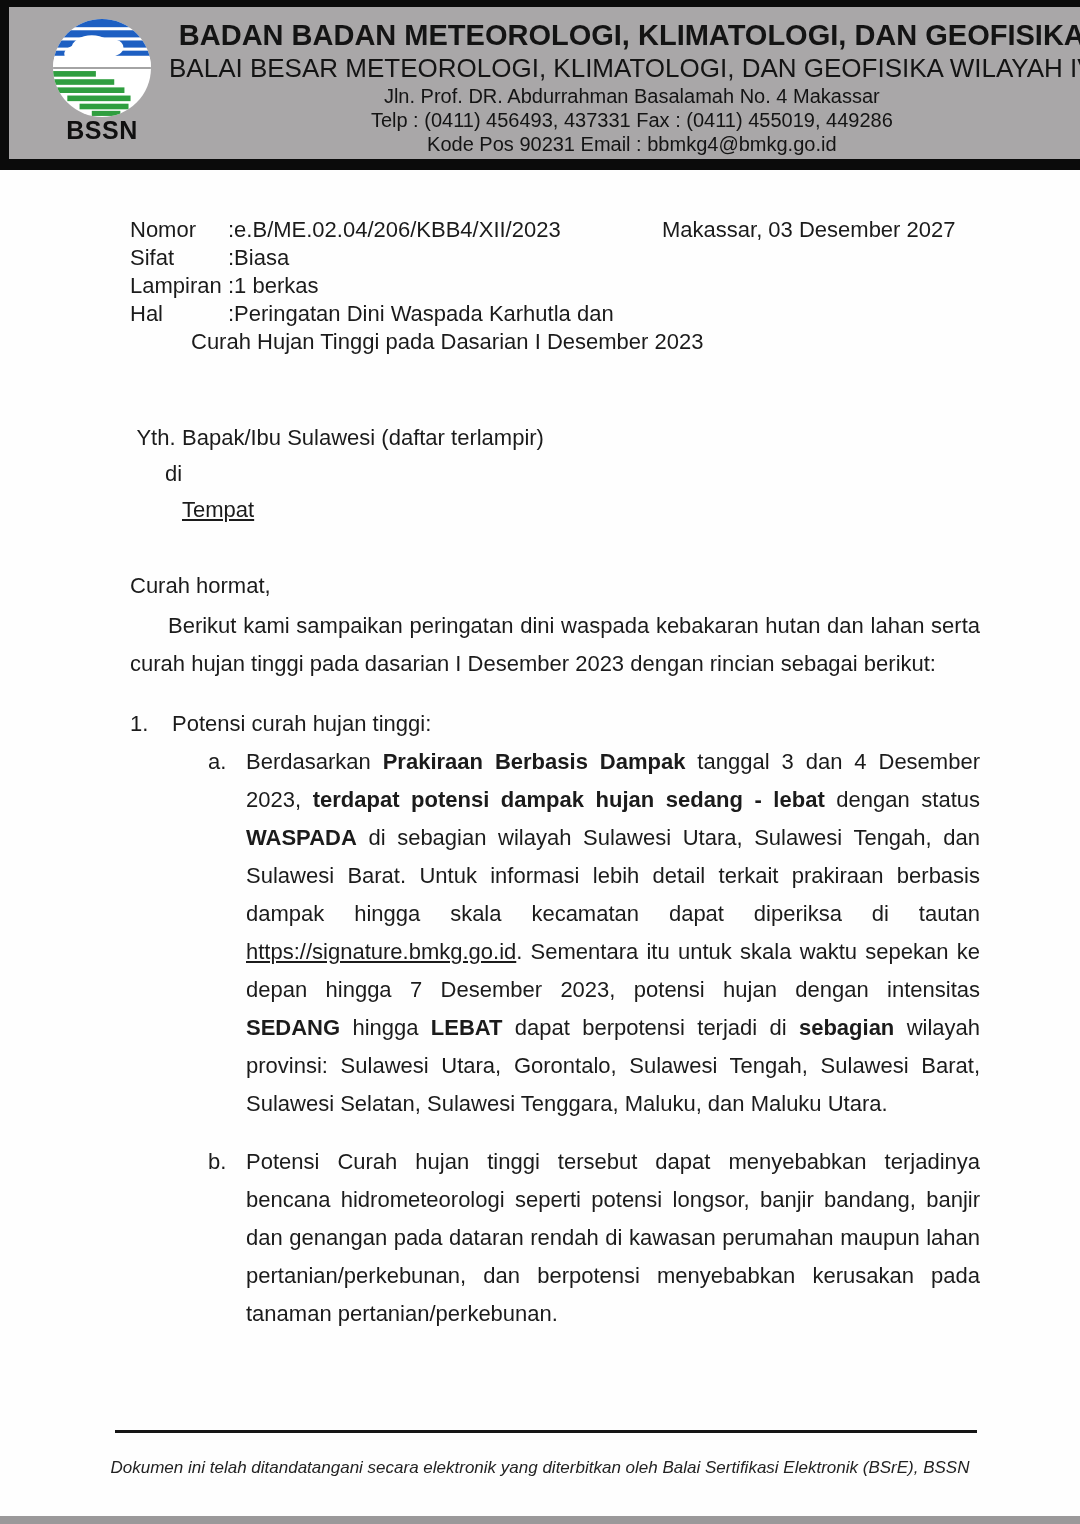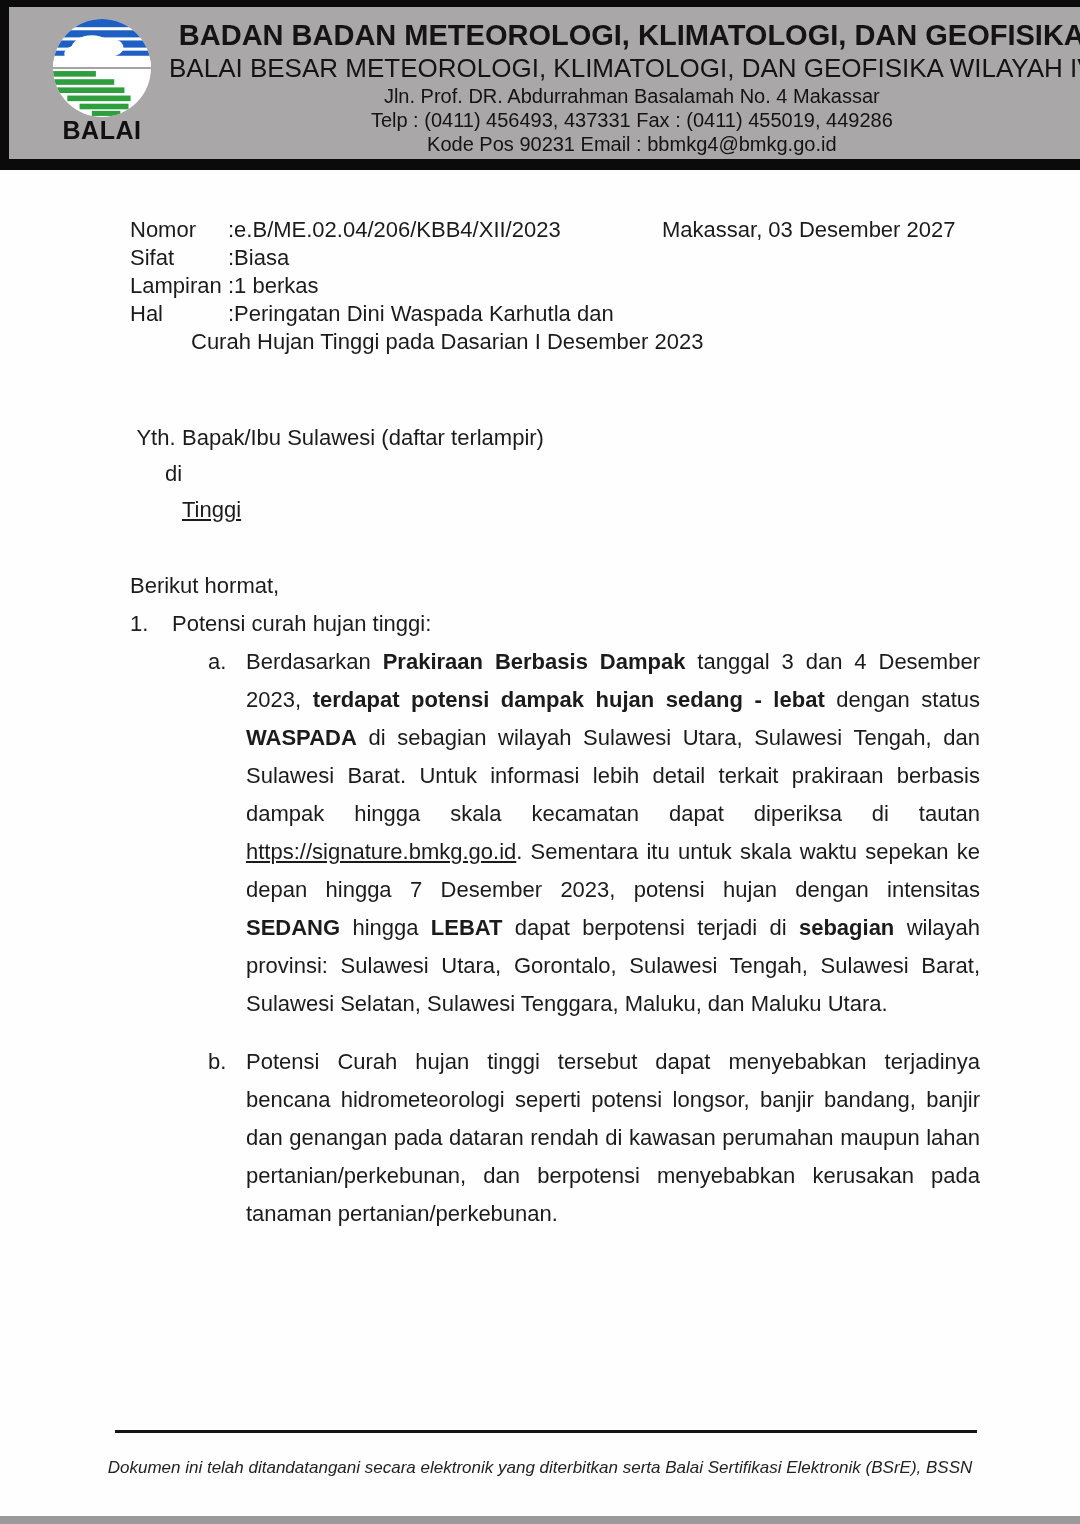--- a/index.html
+++ b/index.html
@@ -104,21 +104,21 @@
           </g>
           <line x1="2" y1="50" x2="98" y2="50" stroke="#4a4a4a" stroke-width="1.2"></line>
           <rect class="lg" x="0" y="53" width="44" height="5.5"></rect>
           <rect class="lg" x="0" y="61" width="62" height="5.5"></rect>
           <rect class="lg" x="6" y="69" width="66" height="5.5"></rect>
           <rect class="lg" x="16" y="77" width="62" height="5.5"></rect>
           <rect class="lg" x="28" y="85" width="48" height="5.5"></rect>
           <rect class="lg" x="40" y="92" width="28" height="5"></rect>
         </g>
       </svg>
-      <div class="logo-label">BALAI</div>
+      <div class="logo-label">BSSN</div>
     </div>
     <div class="lh-text">
       <div class="lh-line1">BADAN BADAN METEOROLOGI, KLIMATOLOGI, DAN GEOFISIKA</div>
       <div class="lh-line2">BALAI BESAR METEOROLOGI, KLIMATOLOGI, DAN GEOFISIKA WILAYAH IV</div>
       <div class="lh-small">Jln. Prof. DR. Abdurrahman Basalamah No. 4 Makassar</div>
       <div class="lh-small">Telp : (0411) 456493, 437331 Fax : (0411) 455019, 449286</div>
       <div class="lh-small">Kode Pos 90231 Email : bbmkg4@bmkg.go.id</div>
     </div>
   </header>
 
@@ -143,40 +143,41 @@
       </div>
       <div class="hal-line2">Curah Hujan Tinggi pada Dasarian I Desember 2023</div>
       <div class="dateline">Makassar, 03 Desember 2027</div>
     </div>
 
     <div class="recipient">
       <div>
         <span class="yth">Yth.</span><span>Bapak/Ibu Sulawesi (daftar terlampir)</span>
       </div>
       <div class="di-line">di</div>
-      <div><span class="place-line">Tinggi</span></div>
+      <div><span class="place-line">Tempat</span></div>
     </div>
 
-    <div class="greeting">Berikut hormat,</div>
+    <div class="greeting">Curah hormat,</div>
 
+    <p class="para intro">Berikut kami sampaikan peringatan dini waspada kebakaran hutan dan lahan serta curah hujan tinggi pada dasarian I Desember 2023 dengan rincian sebagai berikut:</p>
 
     <div class="list-row">
       <span class="list-num">1.</span>
       <span>Potensi curah hujan tinggi:</span>
     </div>
 
     <div class="sub-item item-a">
       <span class="sub-marker">a.</span>
       <div class="sub-text"><span>Berdasarkan </span><span class="bold">Prakiraan Berbasis Dampak</span><span> tanggal 3 dan 4 Desember 2023, </span><span class="bold">terdapat potensi dampak hujan sedang - lebat</span><span> dengan status </span><span class="bold">WASPADA</span><span> di sebagian wilayah Sulawesi Utara, Sulawesi Tengah, dan Sulawesi Barat. Untuk informasi lebih detail terkait prakiraan berbasis dampak hingga skala kecamatan dapat diperiksa di tautan </span><span class="underline">https://signature.bmkg.go.id</span><span>. Sementara itu untuk skala waktu sepekan ke depan hingga 7 Desember 2023, potensi hujan dengan intensitas </span><span class="bold">SEDANG</span><span> hingga </span><span class="bold">LEBAT</span><span> dapat berpotensi terjadi di </span><span class="bold">sebagian</span><span> wilayah provinsi: Sulawesi Utara, Gorontalo, Sulawesi Tengah, Sulawesi Barat, Sulawesi Selatan, Sulawesi Tenggara, Maluku, dan Maluku Utara.</span></div>
     </div>
 
     <div class="sub-item item-b">
       <span class="sub-marker">b.</span>
       <div class="sub-text">Potensi Curah hujan tinggi tersebut dapat menyebabkan terjadinya bencana hidrometeorologi seperti potensi longsor, banjir bandang, banjir dan genangan pada dataran rendah di kawasan perumahan maupun lahan pertanian/perkebunan, dan berpotensi menyebabkan kerusakan pada tanaman pertanian/perkebunan.</div>
     </div>
 
   </main>
 
   <div class="footer-rule"></div>
-  <div class="footer-note">Dokumen ini telah ditandatangani secara elektronik yang diterbitkan serta Balai Sertifikasi Elektronik (BSrE), BSSN</div>
+  <div class="footer-note">Dokumen ini telah ditandatangani secara elektronik yang diterbitkan oleh Balai Sertifikasi Elektronik (BSrE), BSSN</div>
   <div class="bottom-bar"></div>
 
 </div>
 
 </body></html>

